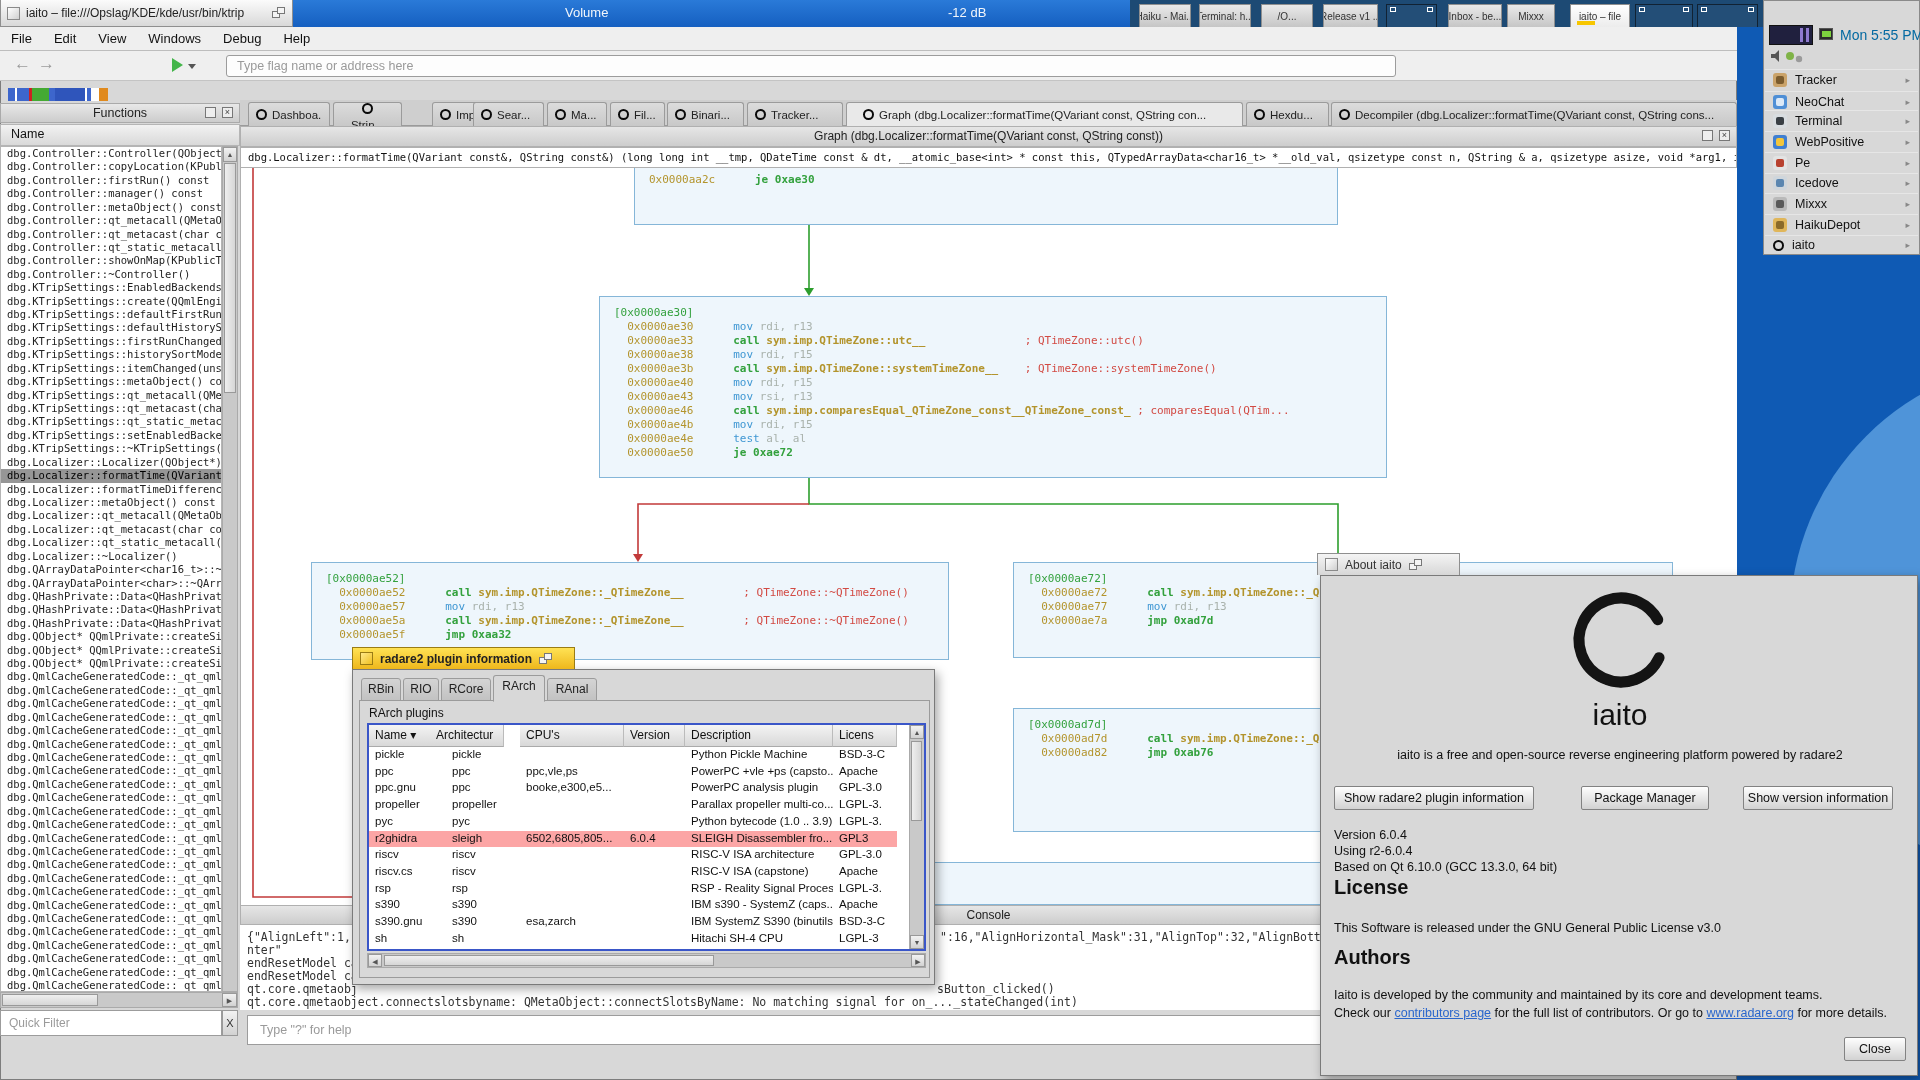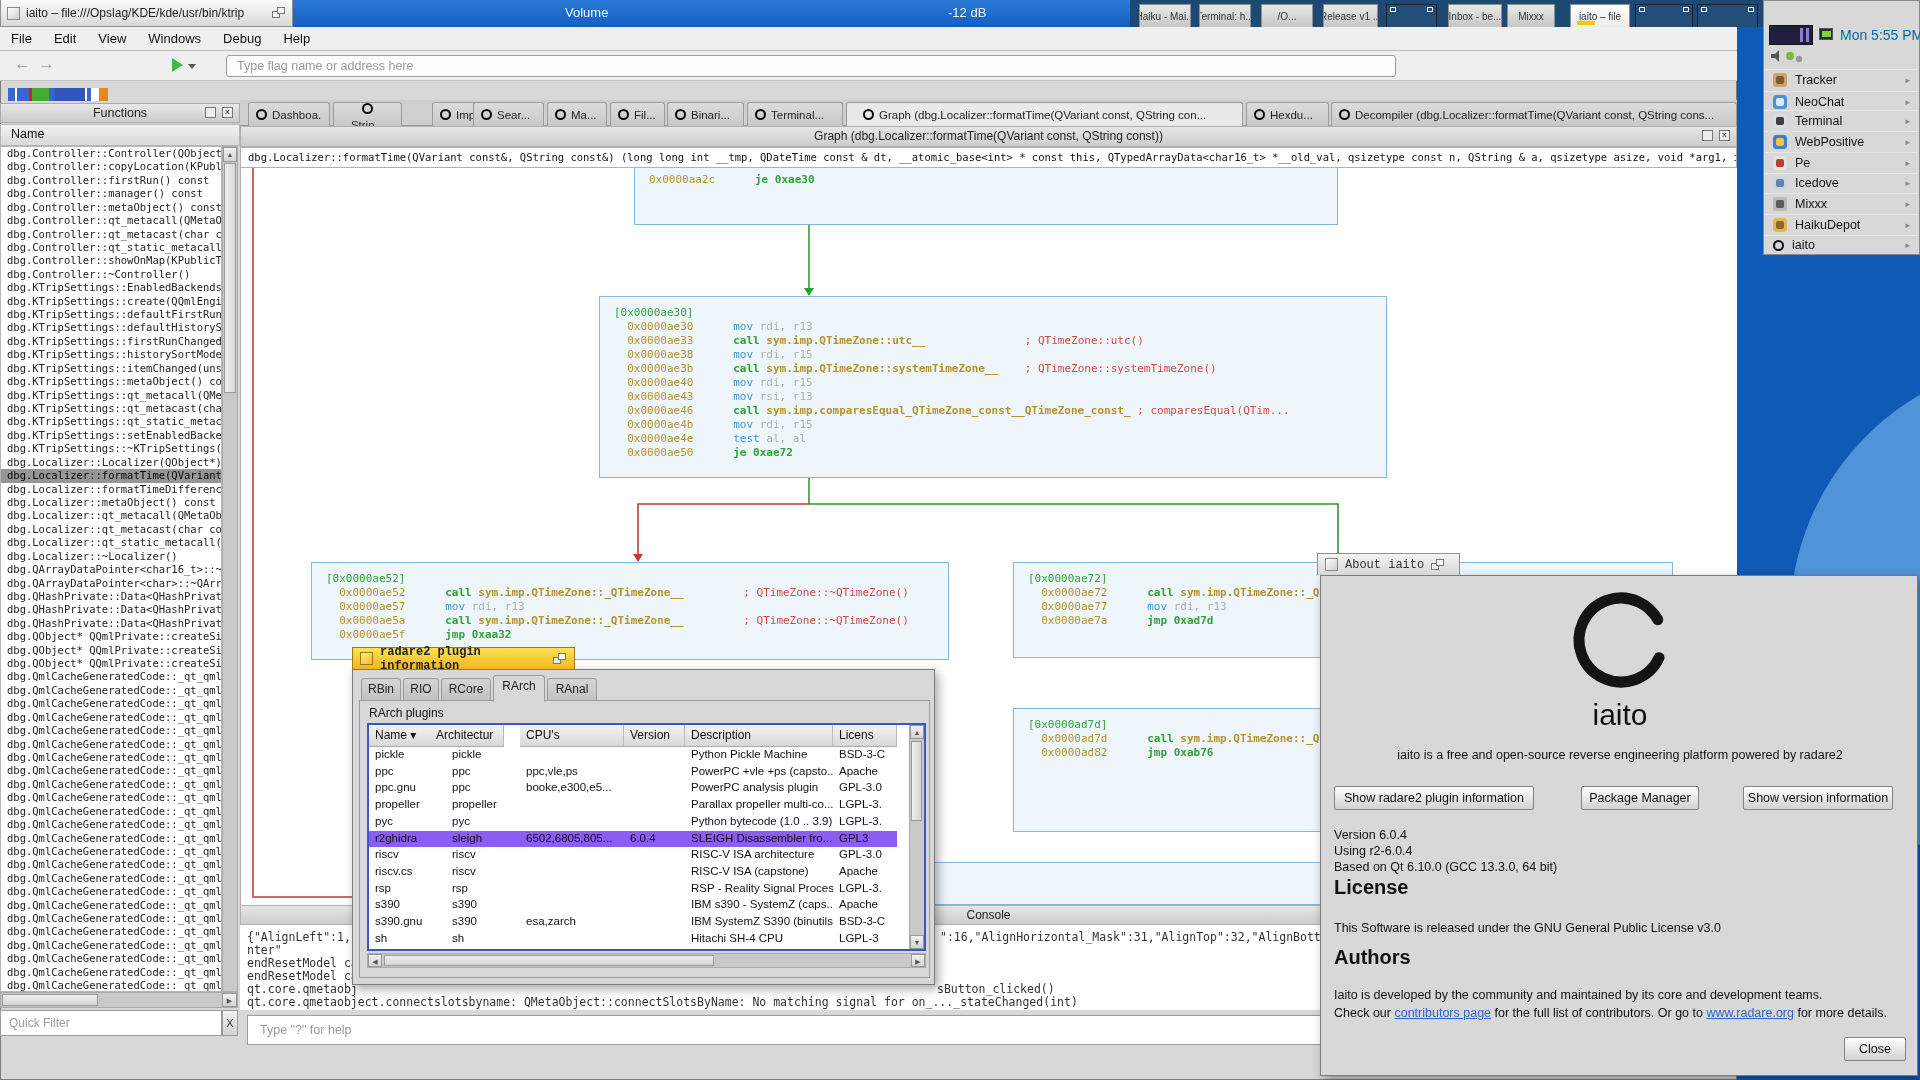--- a/index.html
+++ b/index.html
@@ -104,36 +104,36 @@
   
   #console-header{left:240px;top:905px;width:1497px;height:20px;background:linear-gradient(#e6e6e6,#cdcdcd);
     border:1px solid #b0b0b0;font-size:12px;color:#222;text-align:center;line-height:18px;z-index:6;}
   #console-body{left:240px;top:925px;width:1497px;height:85px;background:#ffffff;overflow:hidden;z-index:6;}
   .con-line{position:absolute;font-family:"DejaVu Sans Mono",monospace;font-size:11.5px;color:#333;white-space:pre;}
   #console-input{left:247px;top:1015px;width:1484px;height:30px;background:#fff;border:1px solid #9c9c9c;
     font-size:12.5px;color:#333;padding:0 12px;z-index:6;font-family:"Liberation Sans",sans-serif;}
   #console-input::placeholder{color:#9a9a9a;}
   
   .hk-tab{position:absolute;height:22px;border:1px solid #8f8f8f;border-bottom:none;display:flex;
-    align-items:center;gap:7px;padding:0 7px;font-size:12px;color:#222;font-family:Liberation Mono, monospace;}
+    align-items:center;gap:7px;padding:0 7px;font-size:12px;color:#222;}
   .hk-tab.yellow{background:linear-gradient(#ffe254,#eeb71c);border-color:#9a7c14;font-weight:bold;}
   .hk-tab.grey{background:linear-gradient(#f4f4f4,#d7d7d7);color:#333;}
   .hk-body{position:absolute;background:#d8d8d8;border:1px solid #7a7a7a;box-shadow:3px 4px 10px rgba(0,0,0,.35);}
   
   #plugin-dialog{z-index:30;}
   .qtab{position:absolute;top:8px;height:23px;border:1px solid #9b9b9b;background:linear-gradient(#d4d4d4,#c2c2c2);
     font-size:12px;color:#222;text-align:center;line-height:21px;border-radius:3px 3px 0 0;}
   .qtab.active{background:#d8d8d8;height:27px;top:5px;z-index:2;border-bottom:1px solid #d8d8d8;}
   #qtab-frame{left:6px;top:30px;width:571px;height:278px;border:1px solid #9b9b9b;background:#d8d8d8;}
   #plugins-label{left:16px;top:36px;font-size:12px;color:#111;}
   #plugin-table{left:14px;top:53px;width:559px;height:228px;background:#fff;border:2px solid #3a56c8;overflow:hidden;}
   .pt-hdr{position:absolute;top:0;height:22px;background:linear-gradient(#f4f4f4,#d8d8d8);border-bottom:1px solid #aaa;
     border-right:1px solid #bbb;font-size:12px;color:#111;padding:3px 6px;white-space:nowrap;overflow:hidden;}
   .pt-row{position:absolute;left:0;width:528px;height:16.7px;font-size:11.5px;color:#111;white-space:nowrap;}
-  .pt-row.sel{background:#8b5cf6;}
+  .pt-row.sel{background:#fca5a5;}
   .pt-cell{position:absolute;top:0;padding:1px 6px;overflow:hidden;white-space:nowrap;height:16.7px;}
   #pt-vscroll{position:absolute;right:0;top:0;width:15px;height:224px;background:#c9c9c9;border-left:1px solid #aaa;}
   #pt-hscroll{left:14px;top:283px;width:559px;height:15px;background:#c9c9c9;border:1px solid #aaa;}
   
   #about-dialog{z-index:28;}
   .hk-btn{position:absolute;height:24px;background:linear-gradient(#fefefe,#d2d2d2);border:1px solid #828282;
     border-radius:2px;font-size:12.5px;color:#111;text-align:center;line-height:22px;font-family:"Liberation Sans",sans-serif;}
   .about-text{position:absolute;font-size:12.5px;color:#111;}
   .about-h{position:absolute;font-size:20px;font-weight:bold;color:#111;}
   a.lnk{color:#2a66cc;text-decoration:underline;}
@@ -284,21 +284,21 @@
     <div class="main-tab" style="left: 370px; width: 55px;">
       <div class="enso-mini"></div>
       <span style="overflow: hidden;">Fil...</span>
     </div>
     <div class="main-tab" style="left: 427px; width: 77px;">
       <div class="enso-mini"></div>
       <span style="overflow: hidden;">Binari...</span>
     </div>
     <div class="main-tab" style="left: 507px; width: 96px;">
       <div class="enso-mini"></div>
-      <span style="overflow: hidden;">Terminal...</span>
+      <span style="overflow: hidden;">Tracker...</span>
     </div>
     <div class="main-tab active" style="left: 606px; width: 397px; padding-left: 16px;">
       <div class="enso-mini"></div>
       <span style="overflow: hidden;">Graph (dbg.Localizer::formatTime(QVariant const, QString con...</span>
     </div>
     <div class="main-tab" style="left: 1006px; width: 83px;">
       <div class="enso-mini"></div>
       <span style="overflow: hidden;">Hexdu...</span>
     </div>
     <div class="main-tab" style="left: 1091px; width: 406px;">
@@ -528,21 +528,21 @@
   <svg class="abs" style="left:240px;top:8px;" width="120" height="112" viewBox="0 0 120 112">
     <g transform="rotate(25 60 56)">
       <circle cx="60" cy="56" r="42" fill="none" stroke="#141414" stroke-width="11" stroke-linecap="round" stroke-dasharray="224 40"></circle>
       <circle cx="60" cy="56" r="46" fill="none" stroke="#141414" stroke-width="2" stroke-linecap="round" stroke-dasharray="90 200" opacity="0.8"></circle>
     </g>
   </svg>
   <div class="abs" style="left:0;top:122px;width:598px;text-align:center;font-size:30px;color:#111;">iaito</div>
   <div class="abs" style="left:0;top:172px;width:598px;text-align:center;font-size:12.5px;color:#111;">iaito is a free and open-source reverse engineering platform powered by radare2</div>
   <div id="about-buttons">
       <div class="hk-btn" style="left: 13px; top: 210px; width: 200px;">Show radare2 plugin information</div>
-      <div class="hk-btn" style="left: 260px; top: 210px; width: 118px;">Package Manager</div>
+      <div class="hk-btn" style="left: 260px; top: 210px; width: 128px;">Package Manager</div>
       <div class="hk-btn" style="left: 422px; top: 210px; width: 150px;">Show version information</div>
     </div>
   <div id="about-version">
       <div class="about-text" style="left: 13px; top: 252px;">Version 6.0.4</div>
       <div class="about-text" style="left: 13px; top: 268px;">Using r2-6.0.4</div>
       <div class="about-text" style="left: 13px; top: 284px;">Based on Qt 6.10.0 (GCC 13.3.0, 64 bit)</div>
     </div>
   <div class="about-h" style="left:13px;top:300px;">License</div>
   <div class="about-text" style="left:13px;top:345px;">This Software is released under the GNU General Public License v3.0</div>
   <div class="about-h" style="left:13px;top:370px;">Authors</div>

